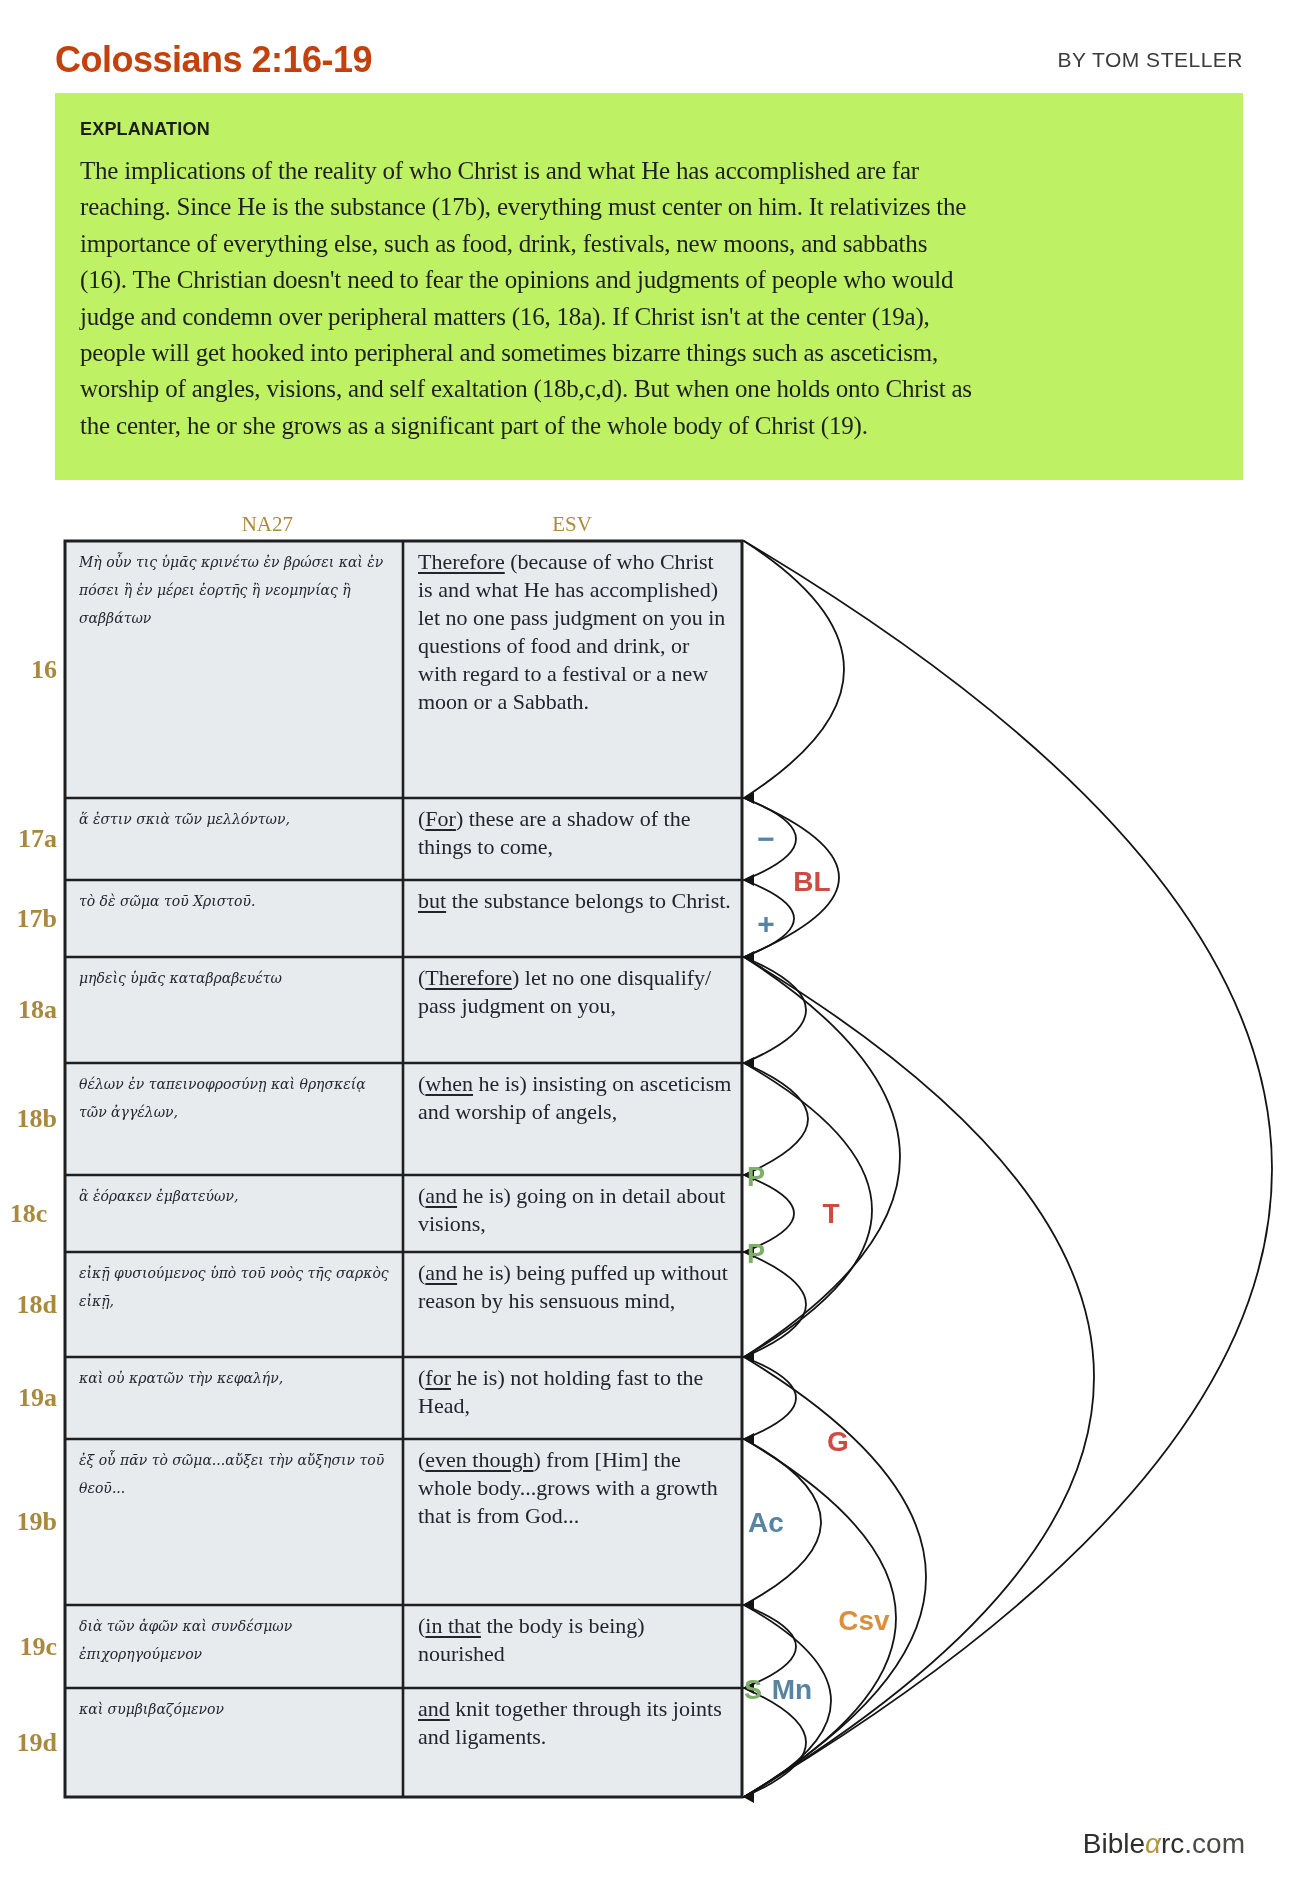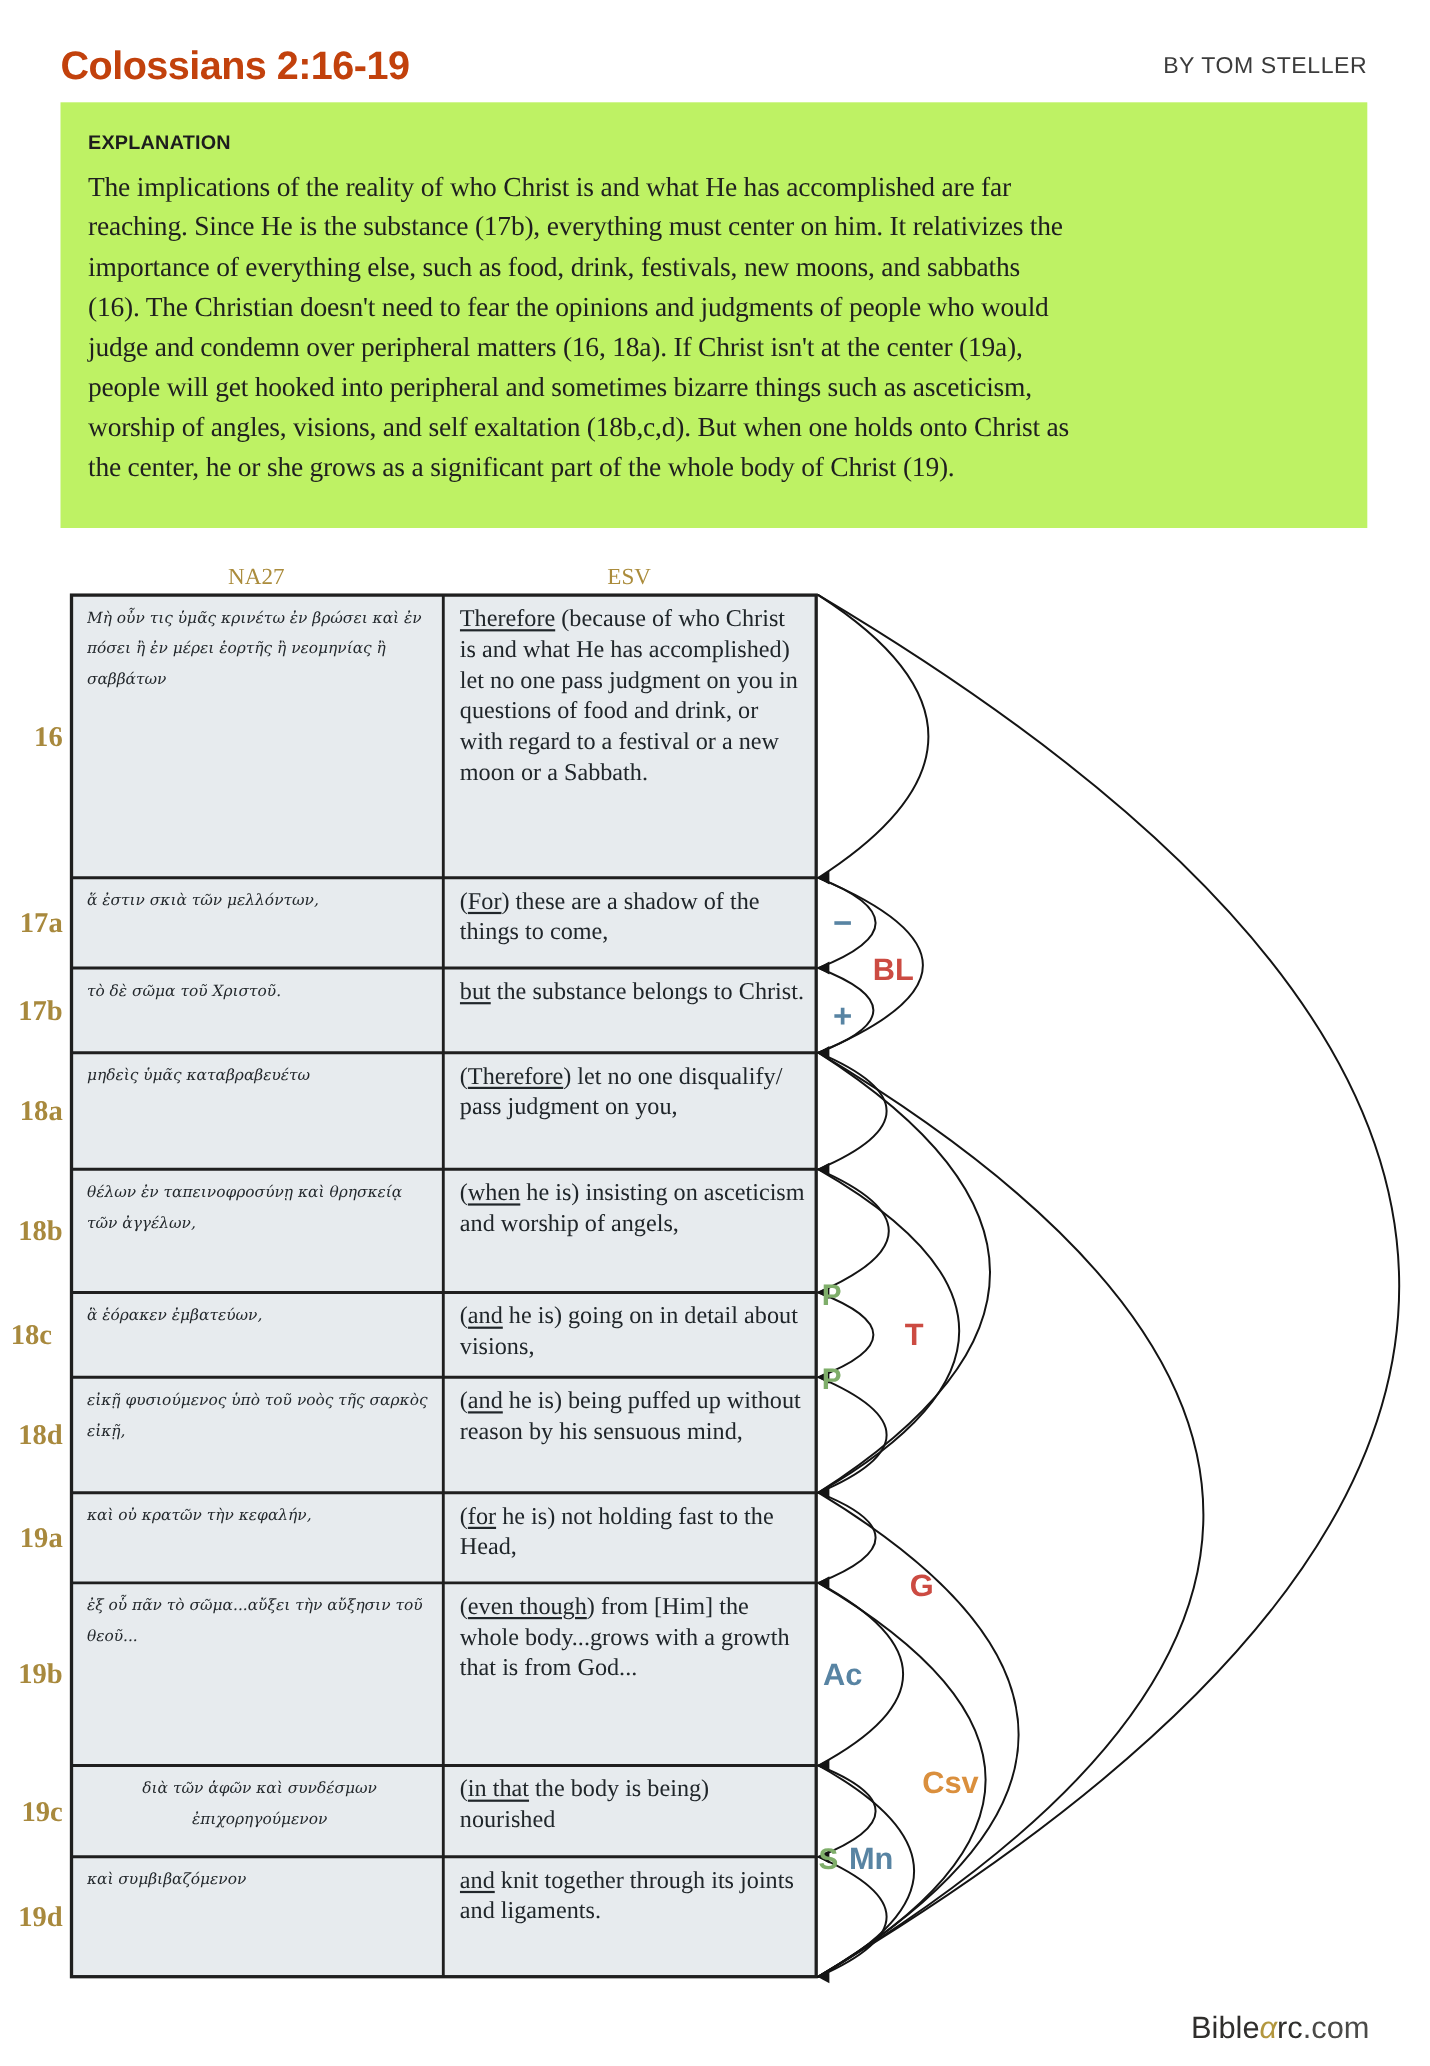--- a/index.html
+++ b/index.html
@@ -26,21 +26,21 @@
     font-family:"Liberation Sans", sans-serif;
   }
   #explanation-body{
     margin-top:13px;font-family:"Liberation Serif", serif;font-size:25px;line-height:36.4px;
     color:#1f1f1f;white-space:pre-line;letter-spacing:-0.2px;
   }
   .col-header{
     top:512px;font-family:"Liberation Serif", serif;font-size:21px;color:#ab8c3c;
     width:120px;text-align:center;
   }
-  #na27-header{left:173px;}
+  #na27-header{left:173px;text-align:right;}
   #esv-header{left:512px;}
   #table-bg{left:65px;top:541px;width:677px;height:1256px;background:#e7ebee;}
   .vref{
     left:0;width:57px;text-align:right;font-family:"Liberation Serif", serif;
     font-weight:700;font-size:26px;color:#a8893d;line-height:34px;height:34px;
   }
   .cell{
     position:absolute;overflow:hidden;color:#23282c;
   }
   .cell.greek{
@@ -93,21 +93,21 @@
     <div class="cell greek" style="top: 1070px; height: 100px;">θέλων ἐν ταπεινοφροσύνῃ καὶ θρησκείᾳ τῶν ἀγγέλων,</div>
     <div class="cell esv" style="top: 1070px; height: 100px;"><span>(</span><span class="u">when</span><span> he is) insisting on asceticism and worship of angels,</span></div>
     <div class="cell greek" style="top: 1182px; height: 65px;">ἃ ἑόρακεν ἐμβατεύων,</div>
     <div class="cell esv" style="top: 1182px; height: 65px;"><span>(</span><span class="u">and</span><span> he is) going on in detail about visions,</span></div>
     <div class="cell greek" style="top: 1259px; height: 93px;">εἰκῇ φυσιούμενος ὑπὸ τοῦ νοὸς τῆς σαρκὸς εἰκῇ,</div>
     <div class="cell esv" style="top: 1259px; height: 93px;"><span>(</span><span class="u">and</span><span> he is) being puffed up without reason by his sensuous mind,</span></div>
     <div class="cell greek" style="top: 1364px; height: 70px;">καὶ οὐ κρατῶν τὴν κεφαλήν,</div>
     <div class="cell esv" style="top: 1364px; height: 70px;"><span>(</span><span class="u">for</span><span> he is) not holding fast to the Head,</span></div>
     <div class="cell greek" style="top: 1446px; height: 154px;">ἐξ οὗ πᾶν τὸ σῶμα...αὔξει τὴν αὔξησιν τοῦ θεοῦ...</div>
     <div class="cell esv" style="top: 1446px; height: 154px;"><span>(</span><span class="u">even though</span><span>) from [Him] the whole body...grows with a growth that is from God...</span></div>
-    <div class="cell greek" style="top: 1612px; height: 71px; text-align: center;">διὰ τῶν ἁφῶν καὶ συνδέσμων ἐπιχορηγούμενον</div>
+    <div class="cell greek" style="top: 1612px; height: 71px;">διὰ τῶν ἁφῶν καὶ συνδέσμων ἐπιχορηγούμενον</div>
     <div class="cell esv" style="top: 1612px; height: 71px;"><span>(</span><span class="u">in that</span><span> the body is being) nourished</span></div>
     <div class="cell greek" style="top: 1695px; height: 97px;">καὶ συμβιβαζόμενον</div>
     <div class="cell esv" style="top: 1695px; height: 97px;"><span class="u">and</span><span> knit together through its joints and ligaments.</span></div>
   </div>
 <div class="abs" id="refs-layer" style="left:0;top:0;">
     <div class="abs vref" style="top: 652.5px;">16</div>
     <div class="abs vref" style="top: 822px;">17a</div>
     <div class="abs vref" style="top: 901.5px;">17b</div>
     <div class="abs vref" style="top: 993px;">18a</div>
     <div class="abs vref" style="top: 1102px;">18b</div>

